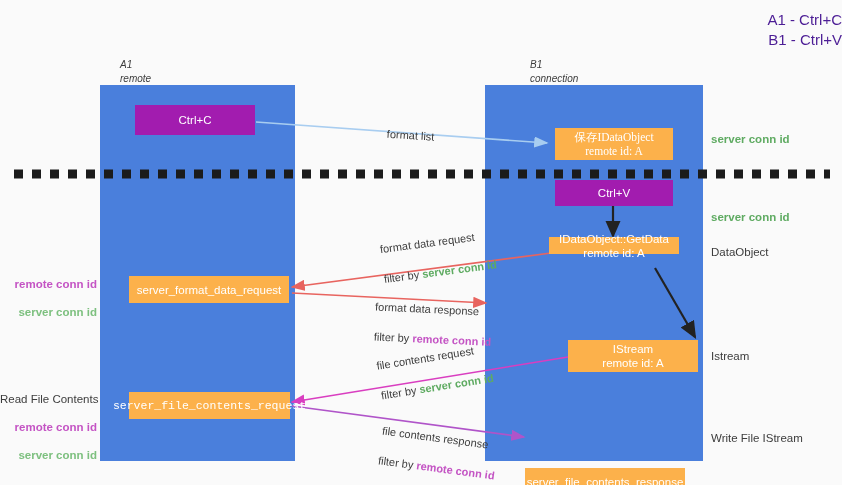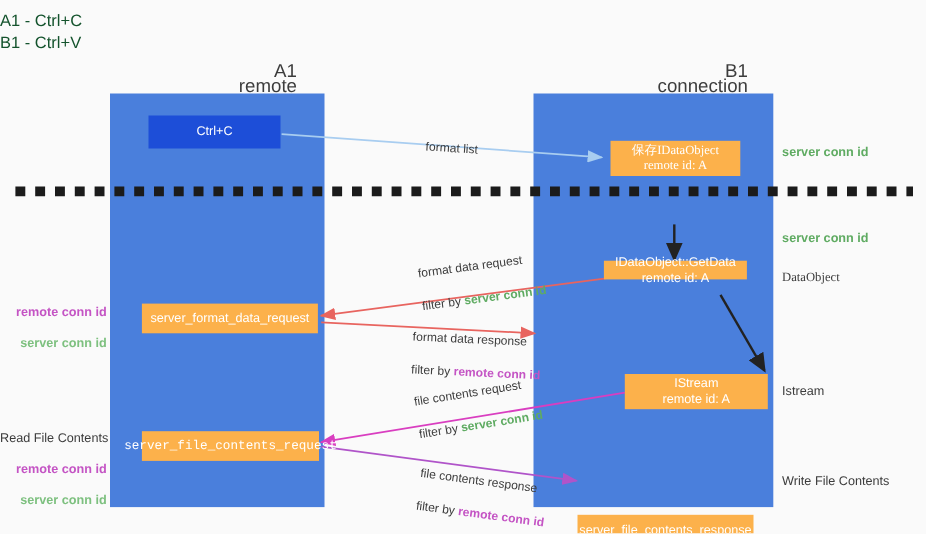--- a/index.html
+++ b/index.html
@@ -15,35 +15,36 @@
     font-family: "Liberation Sans", sans-serif;
     overflow: hidden;
   }
 
   
   .title {
     position: absolute;
     left: 0;
     top: 10px;
     width: 842px;
+    text-align: right;
+    font-size: 15px;
+    color: #4c1d95;
+    line-height: 20px;
+    white-space: pre;
+  }
+
+  
+  .col-head {
+    position: absolute;
     text-align: left;
-    font-size: 15px;
-    color: #14532d;
-    line-height: 20px;
-    white-space: pre;
-  }
-
-  
-  .col-head {
-    position: absolute;
-    text-align: right;
-    font-size: 17px;
+    font-size: 10px;
     color: #3c3c3c;
     line-height: 14px;
     white-space: pre;
+    font-style: italic;
   }
 
   
   .lane {
     position: absolute;
     background: #4a7fdc;
   }
 
   
   .box {
@@ -52,21 +53,21 @@
     display: flex;
     flex-direction: column;
     align-items: center;
     justify-content: center;
     color: #ffffff;
     font-size: 11.5px;
     line-height: 14px;
     text-align: center;
     white-space: pre;
   }
-  .box.green  { background: #1d4ed8; }
+  .box.green  { background: #a21caf; }
   .box.orange { background: #fcb14b; }
 
   
   .annot {
     position: absolute;
     font-size: 11.5px;
     line-height: 14px;
     white-space: pre;
   }
   .annot.green-b { color: #5fab62; font-weight: bold; }
@@ -161,20 +162,23 @@
 
   <div class="box green" style="left:135px; top:105px; width:120px; height:30px;">
     <span>Ctrl+C</span>
   </div>
 
   <div class="box orange" style="left:555px; top:128px; width:118px; height:32px;font-family:Liberation Serif, serif;">
     <span>保存IDataObject</span>
     <span>remote id: A</span>
   </div>
 
+  <div class="box green" style="left:555px; top:180px; width:118px; height:26px;">
+    <span>Ctrl+V</span>
+  </div>
 
   <div class="box orange" style="left:549px; top:237px; width:130px; height:17px;">
     <span>IDataObject::GetData</span>
     <span>remote id: A</span>
   </div>
 
   <div class="box orange" style="left:129px; top:276px; width:160px; height:27px;">
     <span>server_format_data_request</span>
   </div>
 
@@ -189,25 +193,25 @@
   </div>
 
   <div class="box orange" style="left:525px; top:424px; width:160px; height:27px;margin-top:44px;">
     <span>server_file_contents_response</span>
   </div>
 
   <div class="annot green-b" style="left:711px; top:132px;"><span>server conn id</span></div>
 
   <div class="annot green-b" style="left:711px; top:210px;"><span>server conn id</span></div>
 
-  <div class="annot dark" style="left:711px; top:245px;font-family:Liberation Serif, serif;"><span>DataObject</span></div>
+  <div class="annot dark" style="left:711px; top:245px;"><span>DataObject</span></div>
 
   <div class="annot dark" style="left:711px; top:349px;"><span>Istream</span></div>
 
-  <div class="annot dark" style="left:711px; top:431px;"><span>Write File Contents</span></div>
+  <div class="annot dark" style="left:711px; top:431px;"><span>Write File IStream</span></div>
 
   <div class="left-annot" style="left:0px; top:277px; width:97px;"><span class="pp">remote conn id</span><br>
     <span class="gr">server conn id</span></div>
 
   <div class="left-annot" style="left:0px; top:392px; width:97px;"><span class="dk">Read File Contents</span><br>
     <span class="pp">remote conn id</span><br>
     <span class="gr">server conn id</span></div>
 
   <div class="flabel" style="left:376px; top:111px; transform: rotate(3.6deg);">
     <span>format list</span>

